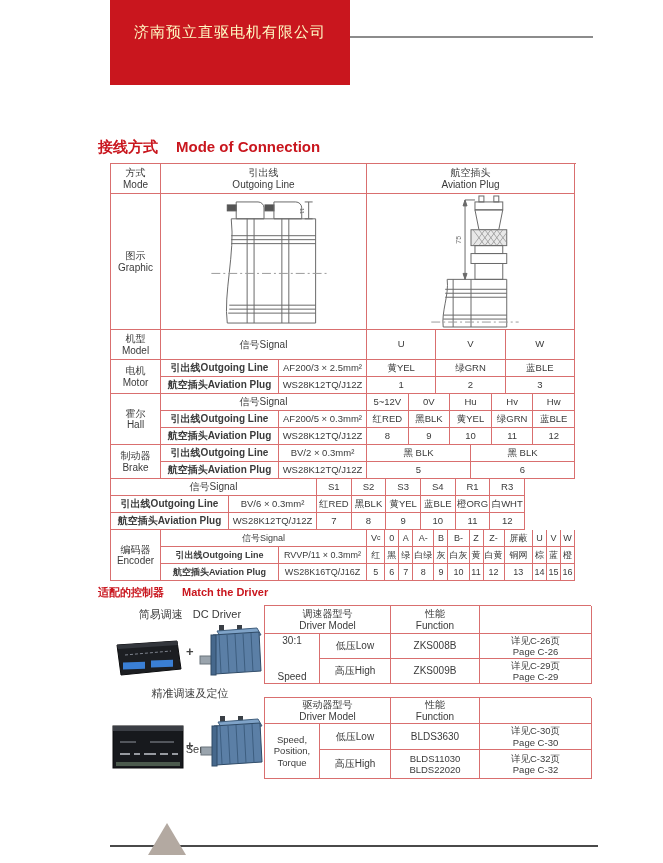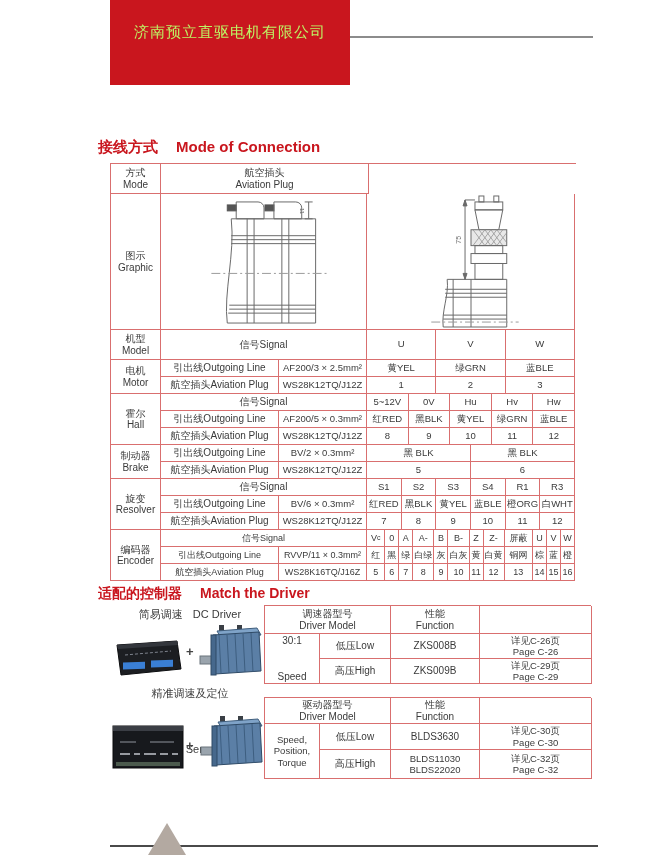--- a/index.html
+++ b/index.html
@@ -8,36 +8,36 @@
     --ink:#3a3a3a;
   }
   html,body{margin:0;padding:0;}
   body{
     width:663px;height:863px;position:relative;background:#ffffff;
     font-family:"Liberation Sans", sans-serif;color:var(--ink);overflow:hidden;
   }
   
   .company-box{position:absolute;left:110px;top:0;width:240px;height:85px;background:var(--accent);
     display:flex;justify-content:center;align-items:flex-start;padding-top:23px;box-sizing:border-box;}
-  .company-box span{color:#bef264;font-size:15px;letter-spacing:1px;}
+  .company-box span{color:#fef9c3;font-size:15px;letter-spacing:1px;}
   .header-line{position:absolute;left:350px;top:36px;width:243px;height:2px;background:#8c8c8c;}
   
   .sec-title{position:absolute;left:98px;font-weight:bold;color:var(--accent);font-size:15px;}
   .sec-title .en{margin-left:18px;}
   
   .tbl{position:absolute;left:110px;top:163px;width:465px;border-top:1px solid var(--bd);
     border-left:1px solid var(--bd);font-size:10px;line-height:1.15;}
   .sec{display:flex;}
   .cell{border-right:1px solid var(--bd);border-bottom:1px solid var(--bd);box-sizing:border-box;
     display:flex;flex-direction:column;align-items:center;justify-content:center;text-align:center;overflow:hidden;}
   .sec-label{width:50px;}
   .sec-body{width:414px;display:flex;flex-direction:column;}
   .r{display:flex;}
   .h30{height:30px;} .h136{height:136px;} .h17{height:17px;}
-  .w-sub{width:118px;} .w-spec{width:88px;font-size:9.5px;} .w-sig{width:206px;} .w208{width:208px;}
+  .w-sub{width:118px;font-weight:bold;} .w-spec{width:88px;font-size:9.5px;} .w-sig{width:206px;} .w208{width:208px;}
   .vals{width:208px;display:flex;padding:0;border:none;}
   .vals .cell{flex:1;font-size:9.5px;}
   .vals .fA{flex:0.9;} .vals .fB{flex:1.2;} .vals .fC{flex:1.4;} .vals .fD{flex:1.9;text-align:center;}
   .enc .cell{font-size:9px;}
   .two span{display:block;}
   .draw{padding:0;justify-content:center;}
   sub{font-size:7px;}
   
   .dtbl{position:absolute;left:264px;width:327px;display:grid;
     grid-template-columns:55px 71px 89px 112px;border-top:1px solid var(--bd);
@@ -76,20 +76,24 @@
 
 <div class="tbl">
 
   <div class="sec">
     <div class="cell sec-label h30 two">
       <span>方式</span>
       <span>Mode</span>
     </div>
     <div class="sec-body">
       <div class="r h30">
+        <div class="cell w-sig two">
+          <span>引出线</span>
+          <span>Outgoing Line</span>
+        </div>
         <div class="cell w208 two">
           <span>航空插头</span>
           <span>Aviation Plug</span>
         </div>
       </div>
     </div>
   </div>
 
   <div class="sec">
     <div class="cell sec-label h136 two">
@@ -276,24 +280,20 @@
         <div class="cell w-spec">WS28K12TQ/J12Z</div>
         <div class="vals">
           <div class="cell">5</div>
           <div class="cell">6</div>
         </div>
       </div>
     </div>
   </div>
 
   <div class="sec">
-    <div class="cell sec-label two">
-      <span>旋变</span>
-      <span>Resolver</span>
-    </div>
     <div class="sec-body">
       <div class="r h17">
         <div class="cell w-sig">信号Signal</div>
         <div class="vals">
           <div class="cell">S1</div>
           <div class="cell">S2</div>
           <div class="cell">S3</div>
           <div class="cell">S4</div>
           <div class="cell">R1</div>
           <div class="cell">R3</div>
@@ -385,21 +385,21 @@
           <div class="cell fD">13</div>
           <div class="cell fA">14</div>
           <div class="cell fA">15</div>
           <div class="cell fA">16</div>
         </div>
       </div>
     </div>
   </div>
 </div>
 
-<div class="sec-title" style="top:585px;font-size:14px;">
+<div class="sec-title" style="top:585px;font-size:11px;">
   <span>适配的控制器</span><span class="en">Match the Driver</span>
 </div>
 
 <div class="grp-label" style="left:105px;top:607px;width:170px;">
   <span class="zh">简易调速</span><span>DC Driver</span>
 </div>
 
 <div class="img" style="left:111px;top:631px;">
   <svg width="74" height="50" viewBox="0 0 74 50">
     <path d="M6,14 L66,10 L70,38 L10,44 Z" fill="#1c1e22" stroke="#0c0d0f"></path>

